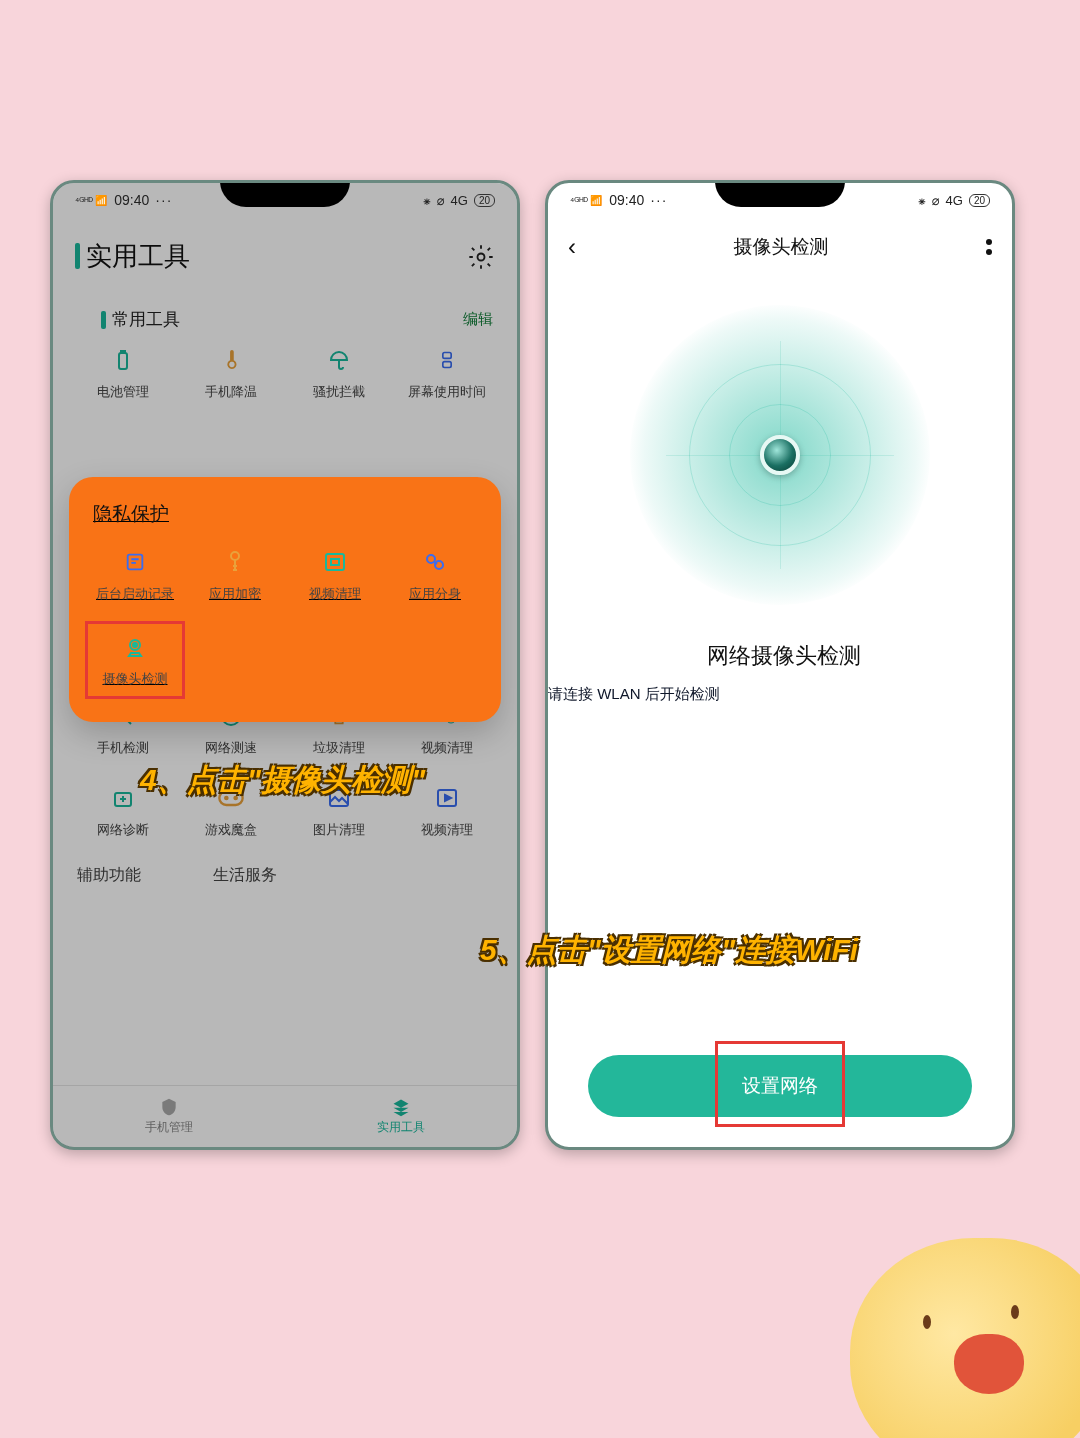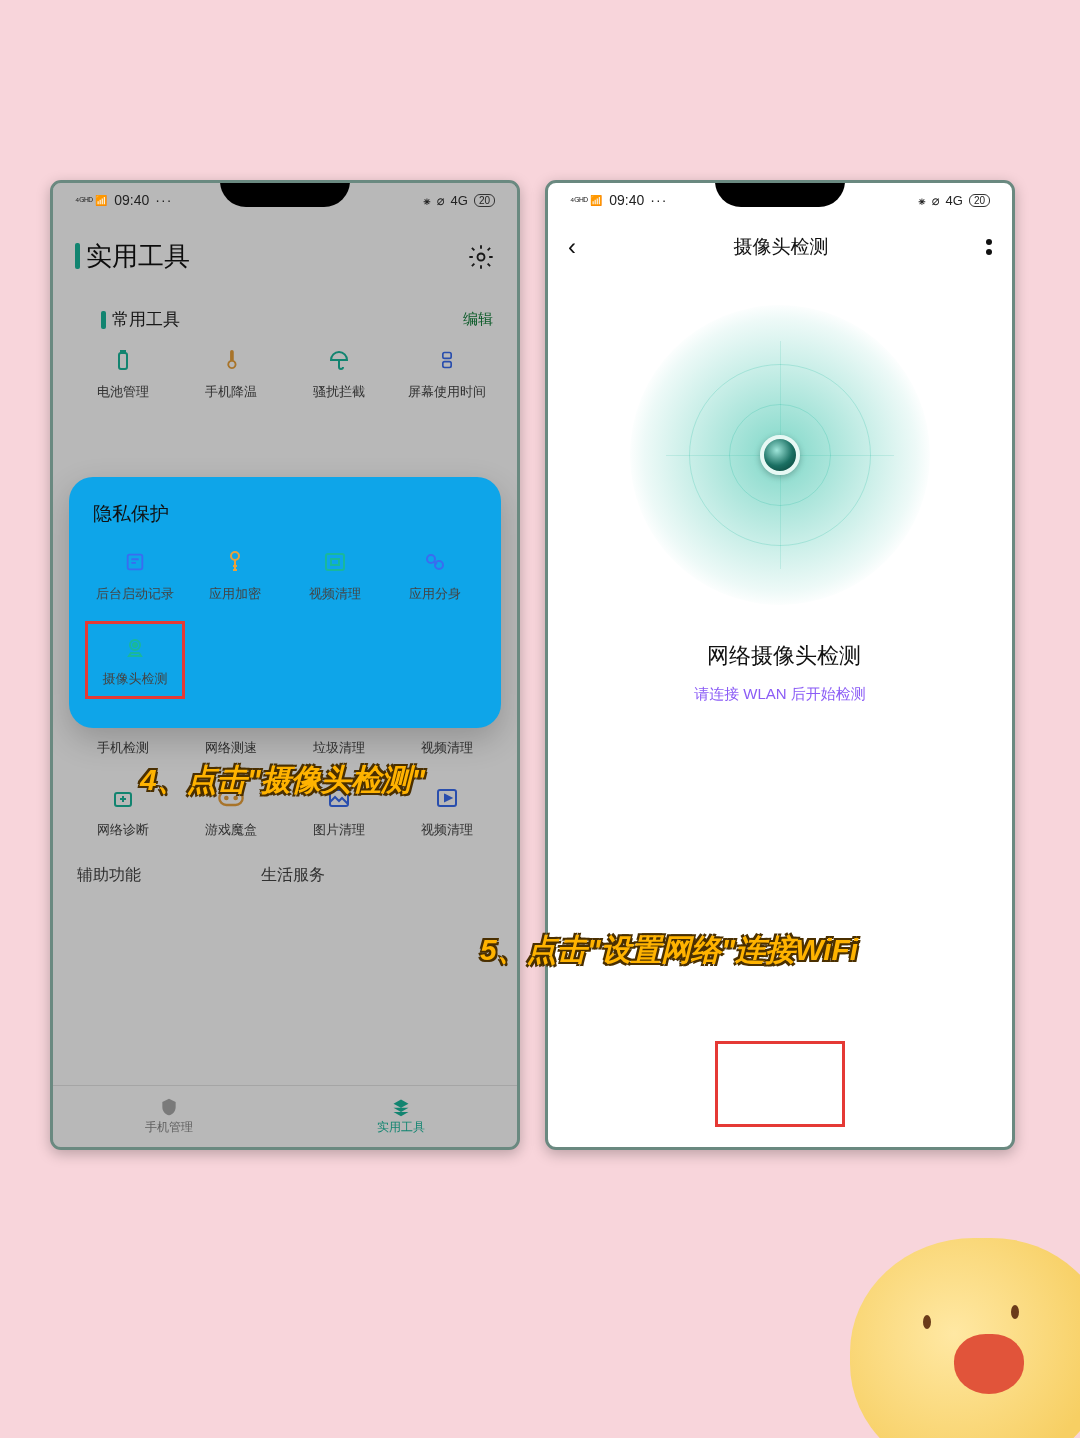--- a/index.html
+++ b/index.html
@@ -14,21 +14,21 @@
   .stage {
     position: relative;
     width: 100%; height: 100%;
   }
   .phone {
     position: absolute;
     width: 470px;
     height: 970px;
     top: 180px;
     border: 3px solid #6a8980;
-    border-radius: 11px;
+    border-radius: 24px;
     background: #fff;
     overflow: hidden;
     box-shadow: 0 4px 14px rgba(0,0,0,.25);
   }
   .phone.left  { left: 50px; }
   .phone.right { left: 545px; }
 
   
   .notch {
     position: absolute;
@@ -75,33 +75,34 @@
   .block-head .lbl { display:flex; align-items:center;margin-left:24px;}
   .block-head .ed { color:#15803d; font-size:15px;}
   .grid { display:grid; grid-template-columns:repeat(4,1fr); gap:10px 0; margin-top:14px;}
   .cell { display:flex; flex-direction:column; align-items:center; gap:8px; font-size:13px; color:#444;}
   .ic { width:30px; height:30px; display:flex; align-items:center; justify-content:center;}
 
   .pop {
     position:absolute;
     left:16px; right:16px;
     top:294px;
-    background:#0ea5e9;
+    background:#f97316;
     border-radius:24px;
-    padding:24px 16px 29px;
+    padding:24px 16px 23px;
     z-index:30;
     box-shadow:0 12px 32px rgba(0,0,0,.2);
+    text-decoration:underline;
   }
   .pop h3 { font-size:19px; font-weight:500; color:#111; padding-left:8px; }
   .redbox { border:3px solid #e53935; }
 
   .cell.big { font-size:13px; }
 
   .grid2 { display:grid; grid-template-columns:repeat(4,1fr); gap:26px 0; margin:18px 16px 0;}
-  .footer-cat { display:flex; gap:120px; padding:26px 24px 0; font-size:16px; color:#444;}
+  .footer-cat { display:flex; gap:72px; padding:26px 24px 0; font-size:16px; color:#444;}
   .tabbar { position:absolute; bottom:0; left:0; right:0; height:62px; border-top:1px solid rgba(0,0,0,.1); display:flex;}
   .tab { flex:1; display:flex; flex-direction:column; align-items:center; justify-content:center; font-size:12px; color:#888; gap:2px;}
   .tab.active { color:#19b89c; }
 
   
   .right-content { position:relative; height:calc(100% - 34px); }
   .navbar { display:flex; align-items:center; justify-content:space-between; padding:16px 20px; }
   .back { font-size:24px; color:#111; }
   .navtitle { font-size:19px; font-weight:500; color:#111; }
   .dots { display:flex; flex-direction:column; gap:4px;}
@@ -126,21 +127,21 @@
   .lens {
     position:absolute; left:50%; top:50%; transform:translate(-50%,-50%);
     width:40px;height:40px;border-radius:50%;
     background:radial-gradient(circle at 40% 35%, #9fe6da 0%, #1a6f62 55%, #083b33 100%);
     border:4px solid #e7f8f4;
     box-shadow:0 2px 6px rgba(0,0,0,.25);
   }
 
   .r-title { text-align:center; margin-top:36px; font-size:22px; font-weight:500; color:#111;padding-left:8px;}
   .r-sub   { text-align:center; margin-top:12px; font-size:15px; color:#555;}
-  .r-tip   { text-align:center; margin-top:14px; font-size:15px; color:#8b5cf6;}
+  .r-tip   { text-align:left; margin-top:14px; font-size:15px; color:#0f172a;}
 
   .big-btn {
     position:absolute; left:40px; right:40px; bottom:30px;
     height:62px; border-radius:40px; background:#23b79a;
     display:flex; align-items:center; justify-content:center;
     color:#fff; font-size:19px;
   }
   .btn-red { position:absolute; left:50%; transform:translateX(-50%); bottom:20px; width:130px; height:86px; border:3px solid #e53935; z-index:5; pointer-events:none;}
 
   
@@ -444,20 +445,23 @@
         <div class="radar">
           <div class="cross1"></div>
             <div class="cross2"></div>
           <div class="lens"></div>
         </div>
       </div>
 
       <div class="r-title">网络摄像头检测</div>
       <div class="r-tip">请连接 WLAN 后开始检测</div>
 
+      <div class="big-btn">
+        <span>设置网络</span>
+      </div>
       <div class="btn-red"></div>
     </div>
   </div>
 
   <div class="cap cap1">4、点击"摄像头检测"</div>
   <div class="cap cap2">5、点击"设置网络"连接WiFi</div>
 
   <div class="blob">
     <div class="eye l"></div>
       <div class="eye r"></div>

